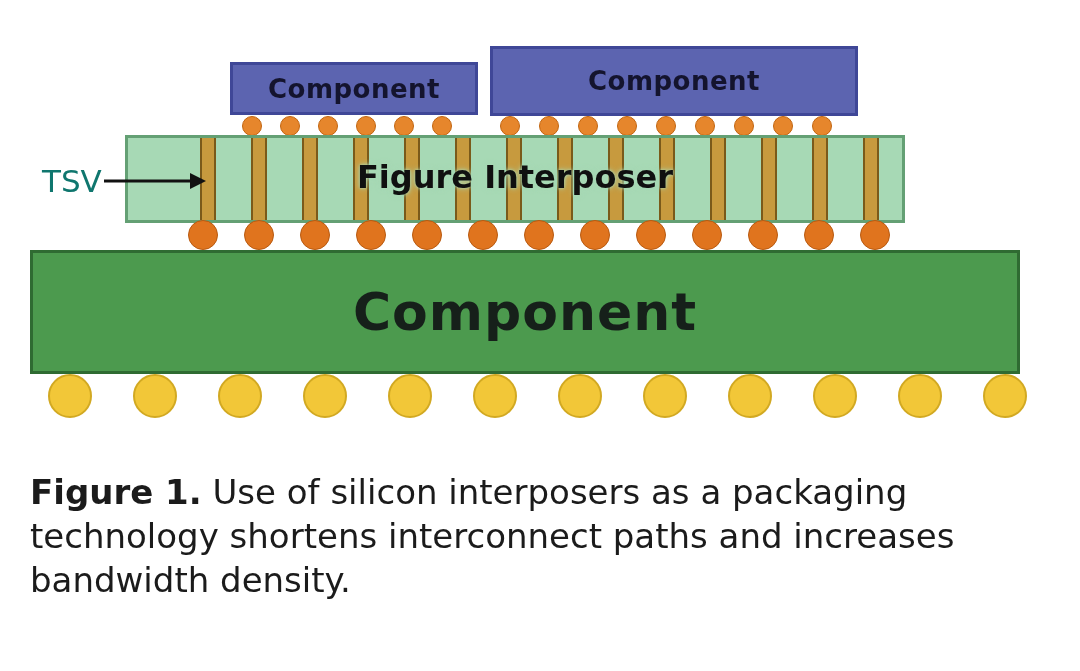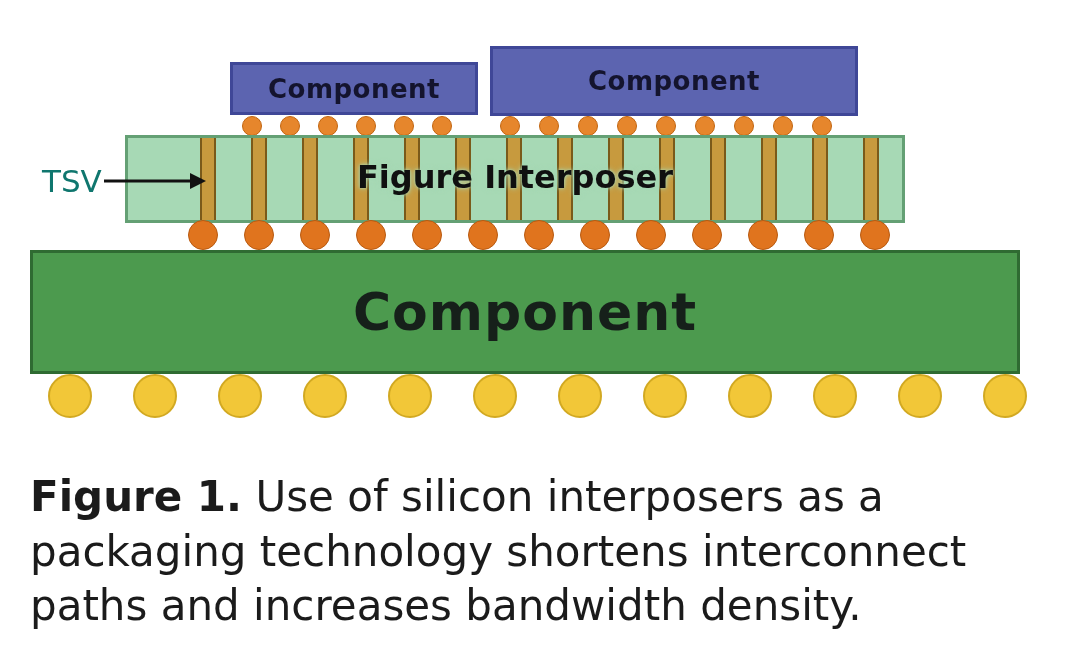--- a/index.html
+++ b/index.html
@@ -113,21 +113,21 @@
     font-size: 52px;
     color: #16201a;
     letter-spacing: 1px;
   }
 
   
   .caption {
     position: absolute;
     left: 30px; top: 470px;
     width: 1020px;
-    font-size: 42px;
+    font-size: 34px;
     line-height: 1.3;
     color: #1b1b1b;
   }
   .caption .fig-label { font-weight: bold; }
 </style>
 </head>
 <body>
 
 <div class="stage">
 

